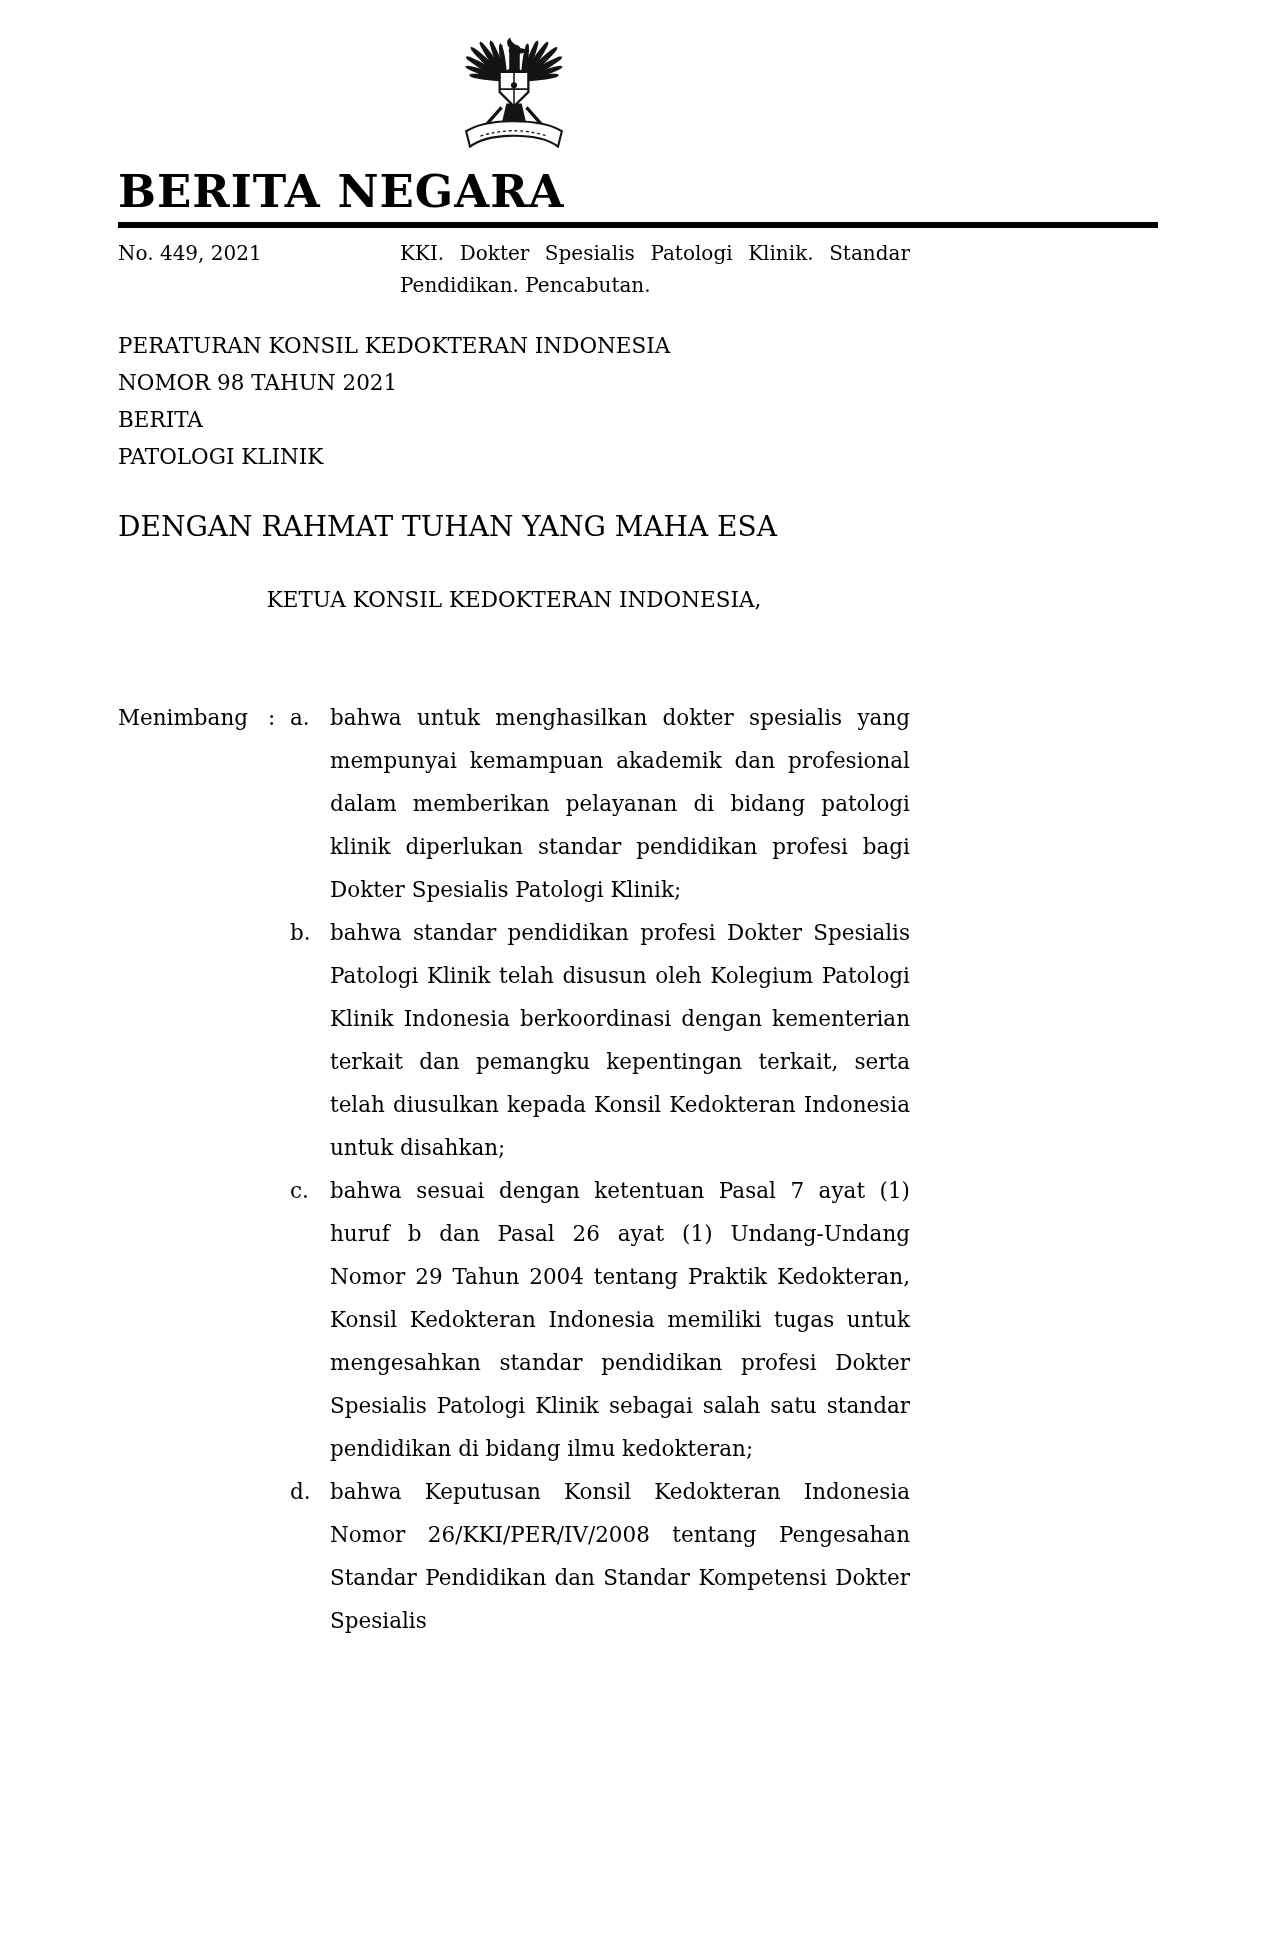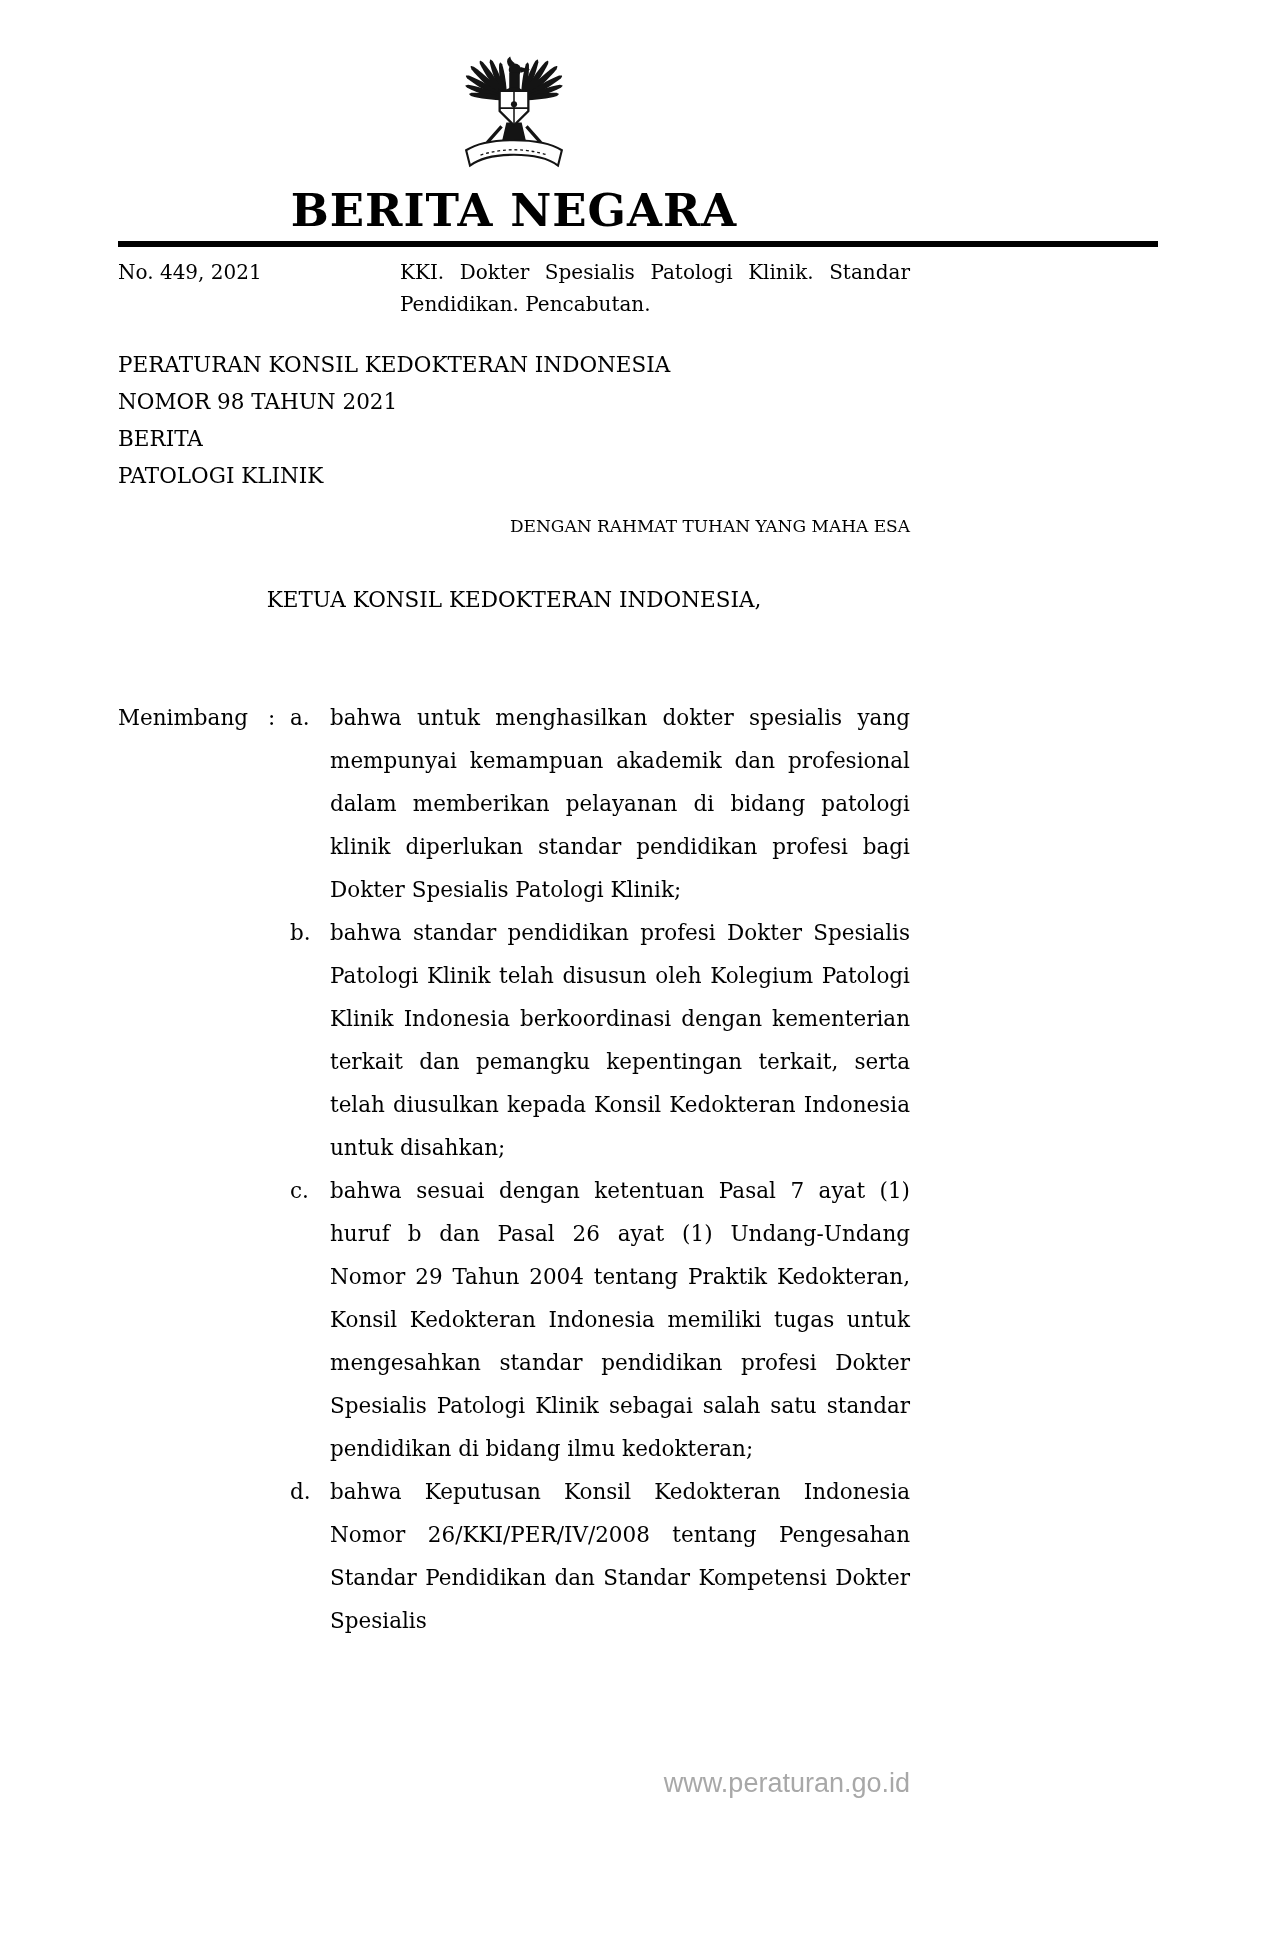--- a/index.html
+++ b/index.html
@@ -7,21 +7,21 @@
     position: relative;
     width: 1275px;
     height: 1950px;
     background: #ffffff;
     color: #000000;
     font-family: "DejaVu Serif", "Liberation Serif", serif;
     overflow: hidden;
   }
   .block { margin-left: 118px; width: 792px; }
 
-  .masthead { text-align: center; padding-top: 44px; }
+  .masthead { text-align: left; padding-top: 25px; }
   .emblem { display: block; margin: 0 auto 6px auto; }
   .masthead-title {
     font-size: 45px;
     line-height: 54px;
     font-weight: 700;
     letter-spacing: 1px;
   }
 
   .rule { margin-left: 118px; width: 1040px; height: 6px; background: #000; margin-top: 3px; }
 
@@ -29,21 +29,21 @@
     display: grid;
     grid-template-columns: 282px 1fr;
     margin-top: 9px;
     font-size: 20px;
     line-height: 32px;
   }
   .meta-number { text-align: left; }
   .meta-subject { text-align: justify; }
 
   .titleblock { margin-top: 26px; text-align: left; font-size: 21.5px; line-height: 37px; }
-  .invocation { margin-top: 14px; text-align: right; font-size: 17px; line-height: 37px; }
+  .invocation { margin-top: 33px; text-align: left; font-size: 28px; line-height: 37px; }
   .official   { margin-top: 36px; text-align: center; font-size: 21.5px; line-height: 37px; }
 
   .cons { margin-top: 78px; font-size: 21.5px; line-height: 43px; }
   .cons-row { display: grid; grid-template-columns: 150px 22px 40px 1fr; }
   .cons-label { text-align: left; }
   .cons-colon { text-align: left; }
   .cons-letter { text-align: left; }
   .cons-text { text-align: justify; }
 
   .watermark {
@@ -146,15 +146,14 @@
 
     <div class="cons-row">
       <div class="cons-label"></div>
       <div class="cons-colon"></div>
       <div class="cons-letter">d.</div>
       <div class="cons-text">bahwa Keputusan Konsil Kedokteran Indonesia Nomor 26/KKI/PER/IV/2008 tentang Pengesahan Standar Pendidikan dan Standar Kompetensi Dokter Spesialis</div>
     </div>
 
   </div>
 
-  <div class="watermark">www.peraturan.go.id</div>
 
 </div>
 
 </body></html>

